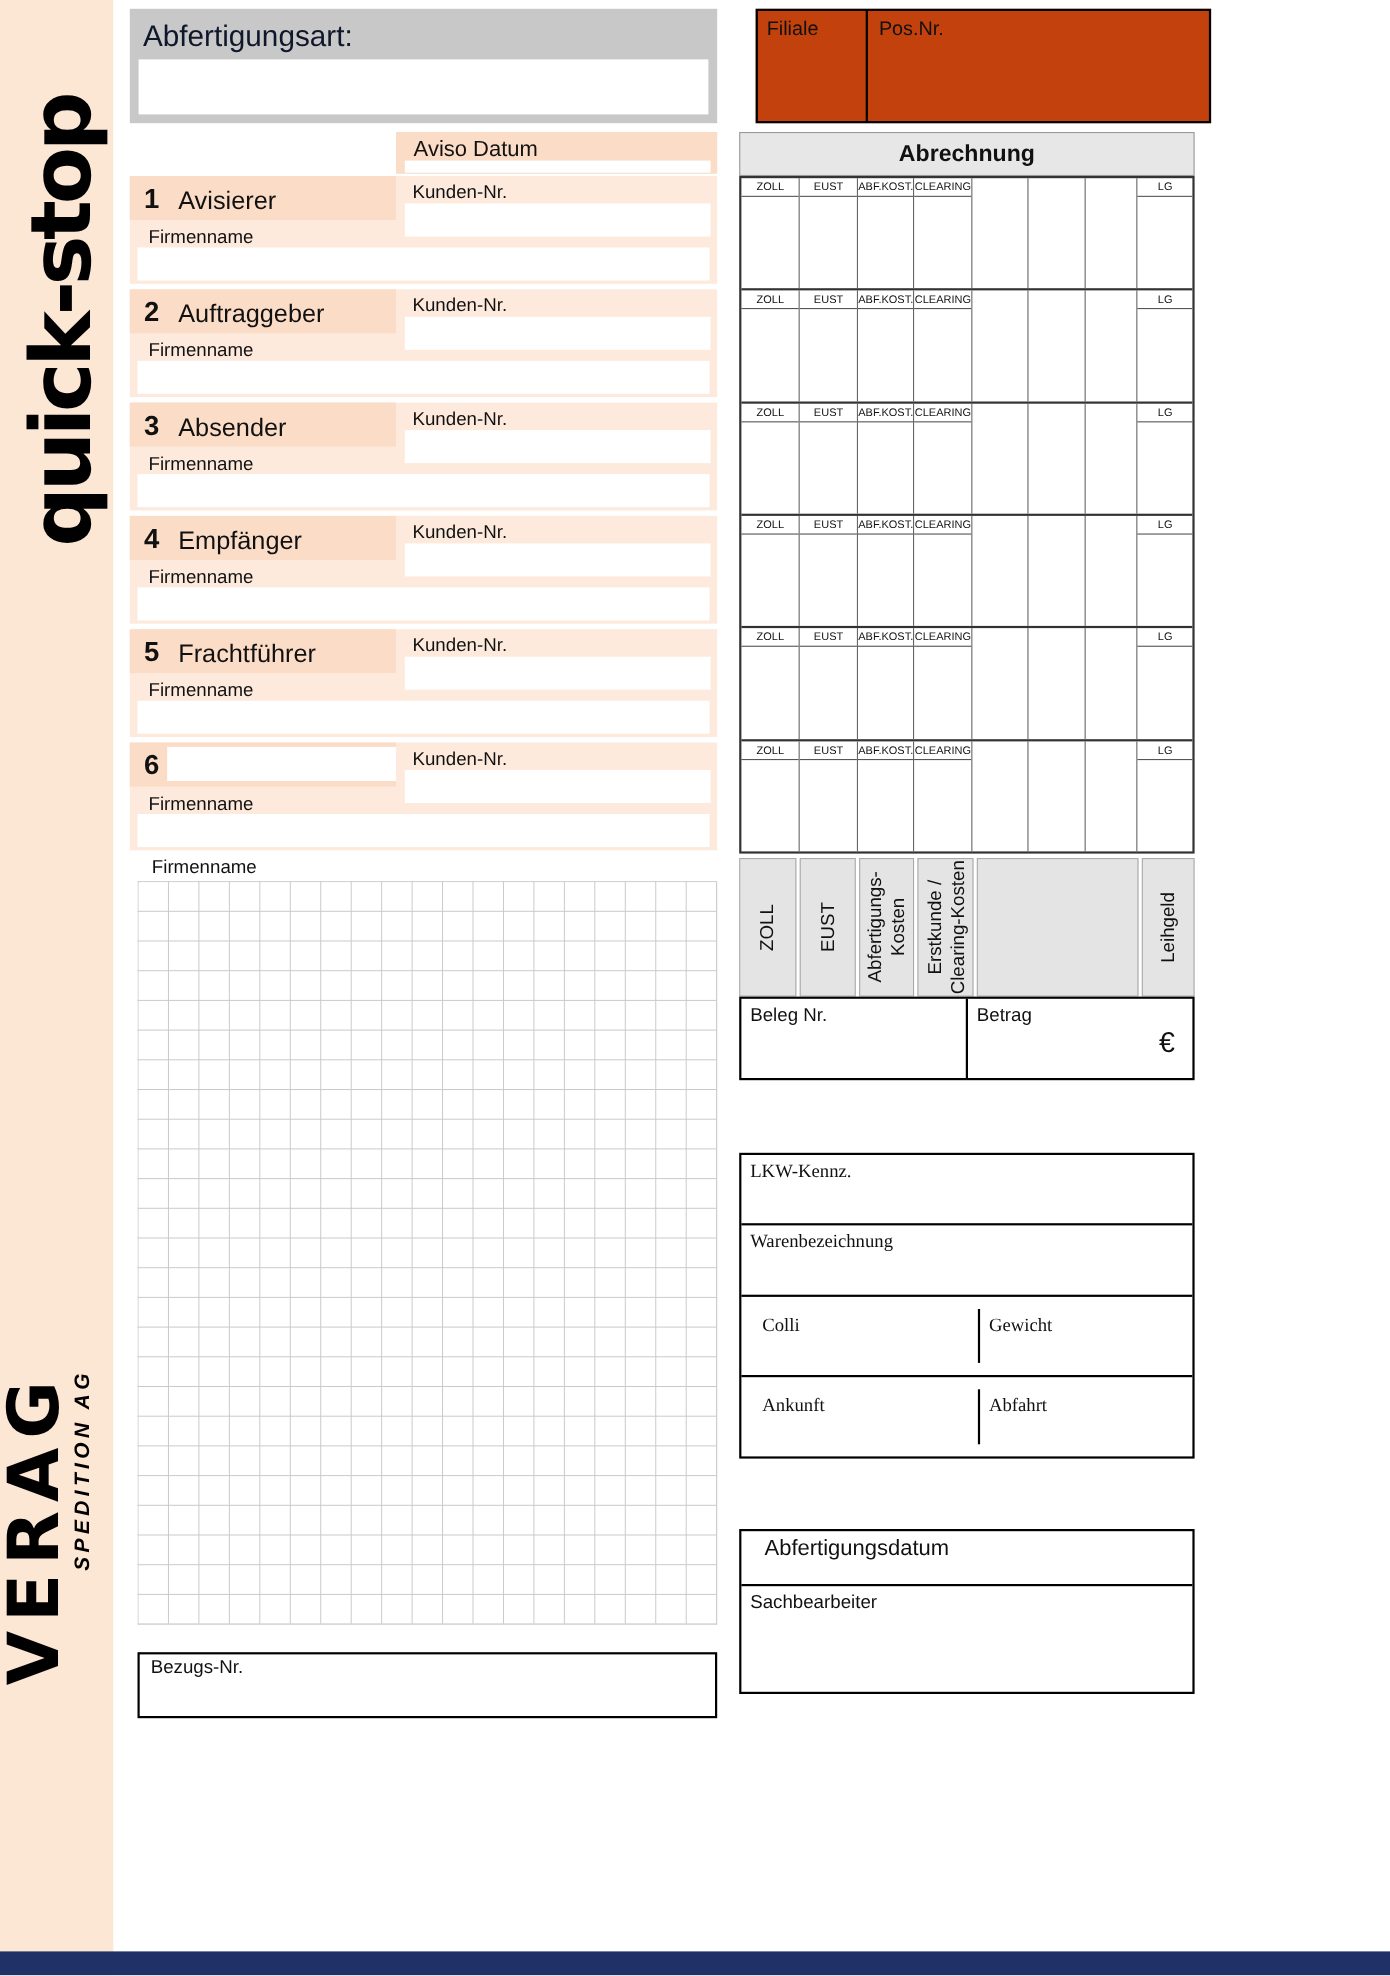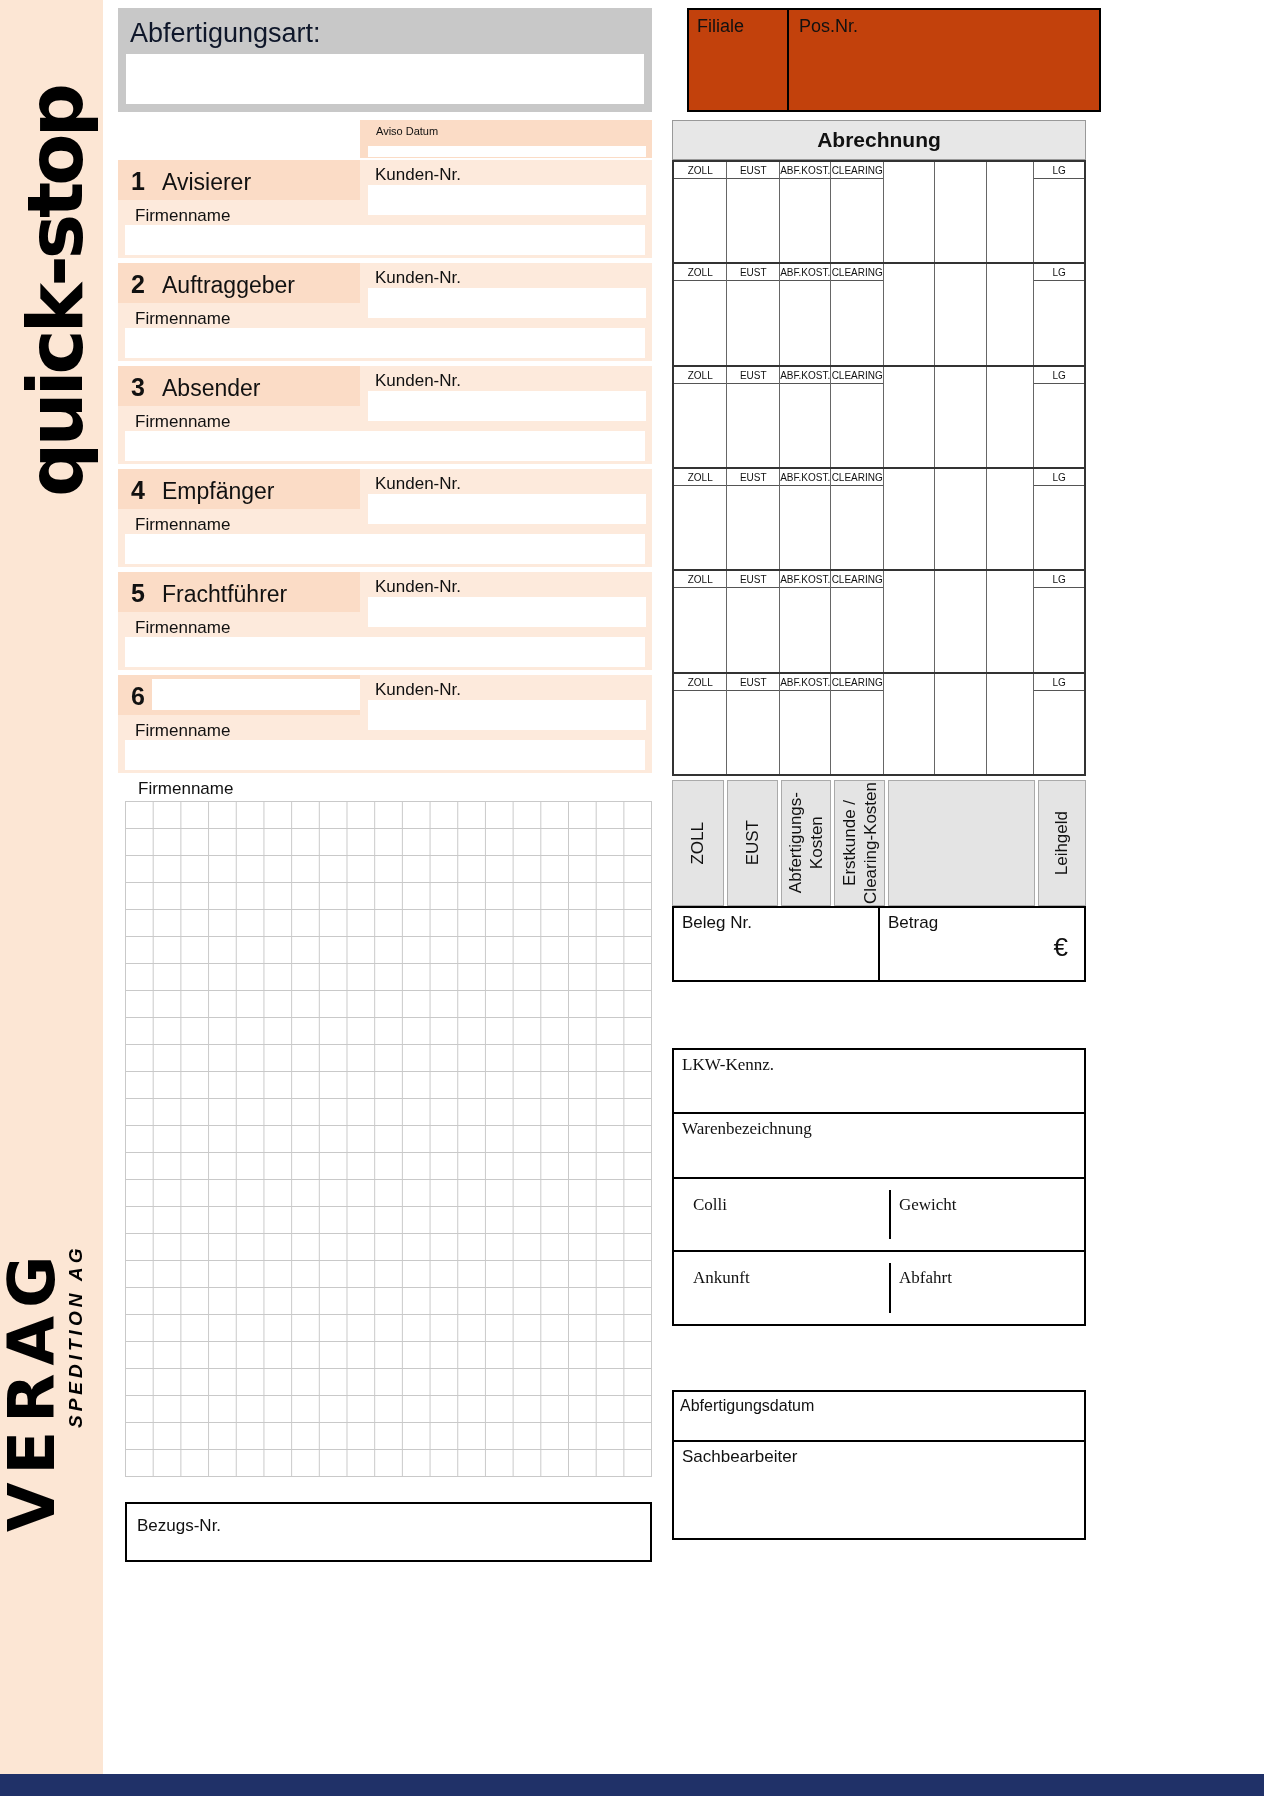--- a/index.html
+++ b/index.html
@@ -25,21 +25,21 @@
   .abfert-input { position:absolute; left:8px; top:46px; width:518px; height:50px; background:#fff; }
 
   
   .filiale-box { position:absolute; left:687px; top:8px; width:414px; height:104px; border:2px solid #000; background:#c2410c; display:flex; }
   .filiale-cell { width:100px; border-right:2px solid #000; padding:6px 8px; }
   .posnr-cell { flex:1; padding:6px 10px; }
   .box-label { font-size:18px; }
 
   
   .aviso-band { position:absolute; left:360px; top:120px; width:292px; height:38px; background:#fbdcc6; }
-  .aviso-label { position:absolute; left:16px; top:5px; font-size:11px; }
+  .aviso-label { position:absolute; left:16px; top:5px; font-size:20px; }
   .aviso-input { position:absolute; left:8px; top:26px; width:278px; height:11px; background:#fff; }
 
   
   .section { position:absolute; left:118px; width:534px; height:98px; background:#fdeadc; }
   .sec-band { position:absolute; left:0; top:0; width:242px; height:40px; background:#fbdcc6; }
   .sec-num { position:absolute; left:13px; top:7px; font-size:25px; font-weight:bold; }
   .sec-name { position:absolute; left:44px; top:9px; font-size:23px; }
   .sec-name-input { position:absolute; left:34px; top:4px; width:208px; height:31px; background:#fff; }
   .kunden-label { position:absolute; left:257px; top:5px; font-size:17px; }
   .kunden-input { position:absolute; left:250px; top:25px; width:278px; height:30px; background:#fff; }
@@ -75,30 +75,30 @@
     display:flex; flex-direction:column; }
   .lkw-row { border-bottom:2px solid #000; padding:5px 8px; font-size:17px; flex:36;font-family:Liberation Serif, serif; }
   .lkw-row.split { display:flex; padding:11px; flex:34; }
   .lkw-row:last-child { border-bottom:none; }
   .split-left { width:206px; border-right:2px solid #000; padding:5px 8px; }
   .split-right { flex:1; padding:5px 8px; }
 
   
   .datum-box { position:absolute; left:672px; top:1390px; width:414px; height:150px; border:2px solid #000; background:#fff;
     display:flex; flex-direction:column; }
-  .row-abfdatum { height:50px; border-bottom:2px solid #000; padding:5px 6px; font-size:16px; }
+  .row-abfdatum { height:50px; border-bottom:2px solid #000; padding:5px 21px; font-size:20px; }
   .row-sachb { flex:1; padding:5px 8px; font-size:17px; }
 
   
   .anm-label { position:absolute; left:138px; top:779px; font-size:17px; }
   .anm-grid { position:absolute; left:125px; top:801px; width:527px; height:676px; background:#fff;
     background-image:linear-gradient(to right,#c9c9c9 1px,transparent 1px),linear-gradient(to bottom,#c9c9c9 1px,transparent 1px);
     background-size:27.7px 27px; border-right:1px solid #c9c9c9; border-bottom:1px solid #c9c9c9; }
 
-  .bezugs-box { position:absolute; left:125px; top:1502px; width:527px; height:60px; border:2px solid #000; background:#fff; padding:12px 10px; font-size:17px; }
+  .bezugs-box { position:absolute; left:125px; top:1502px; width:527px; height:60px; border:2px solid #000; background:#fff; padding:2px 10px; font-size:17px; }
 </style>
 </head>
 <body>
 
 <div class="page">
 
   <div class="left-strip"></div>
   <div class="brand-quickstop">quick-stop</div>
   <div class="brand-verag">VERAG</div>
   <div class="brand-spedition">SPEDITION AG</div>

